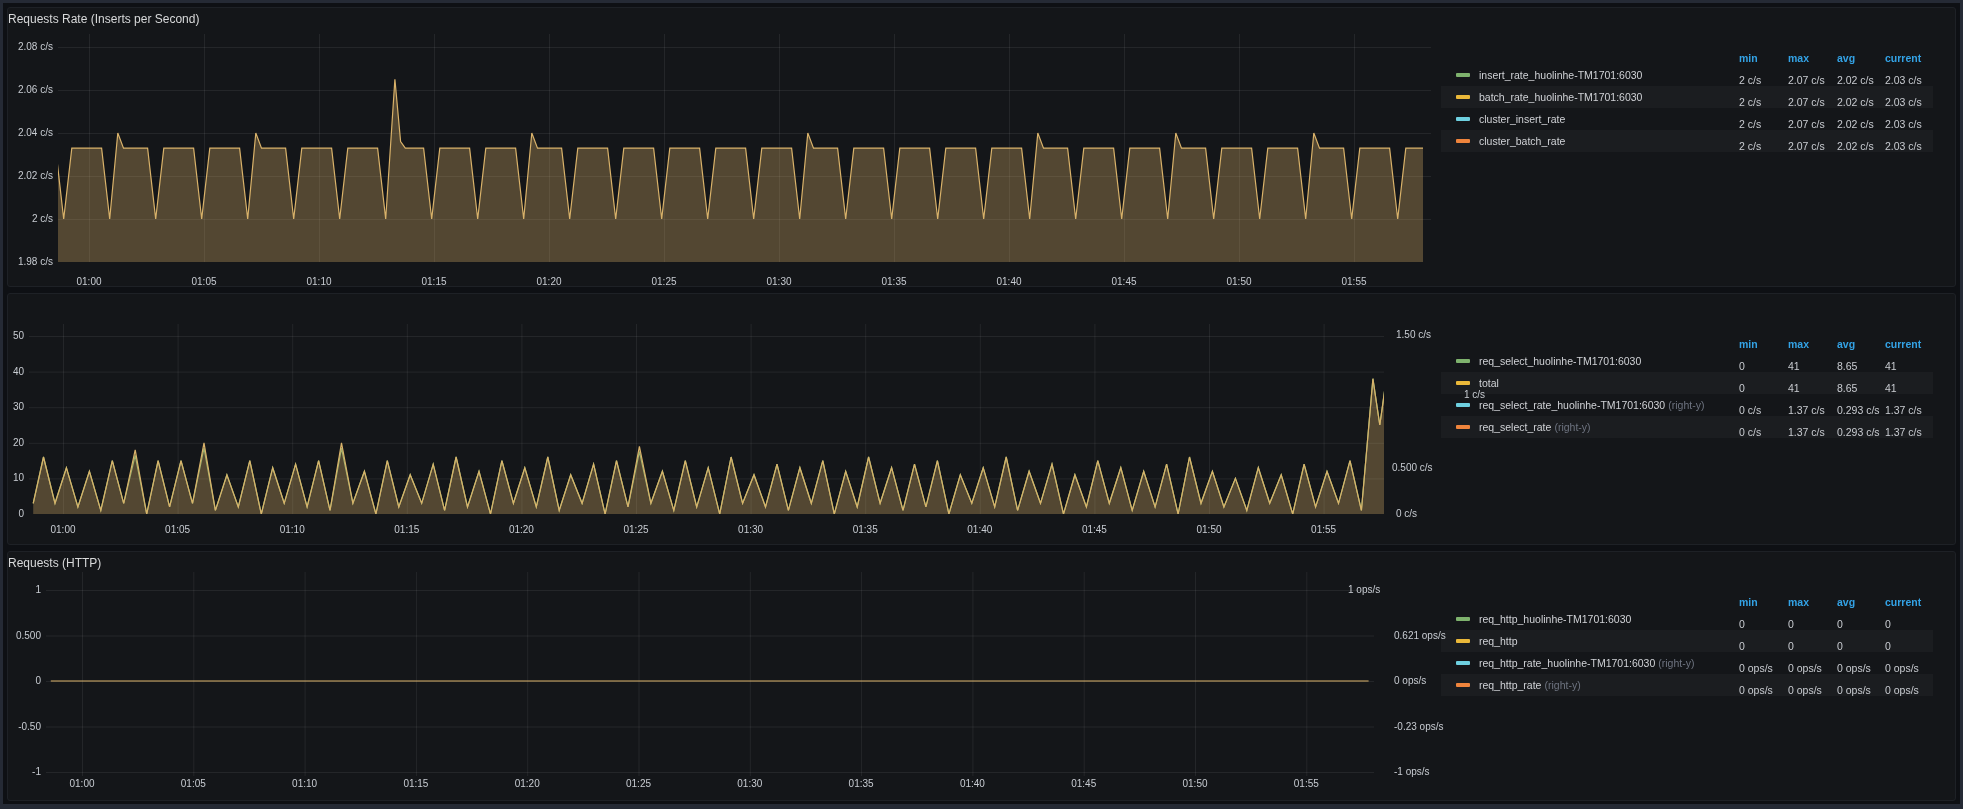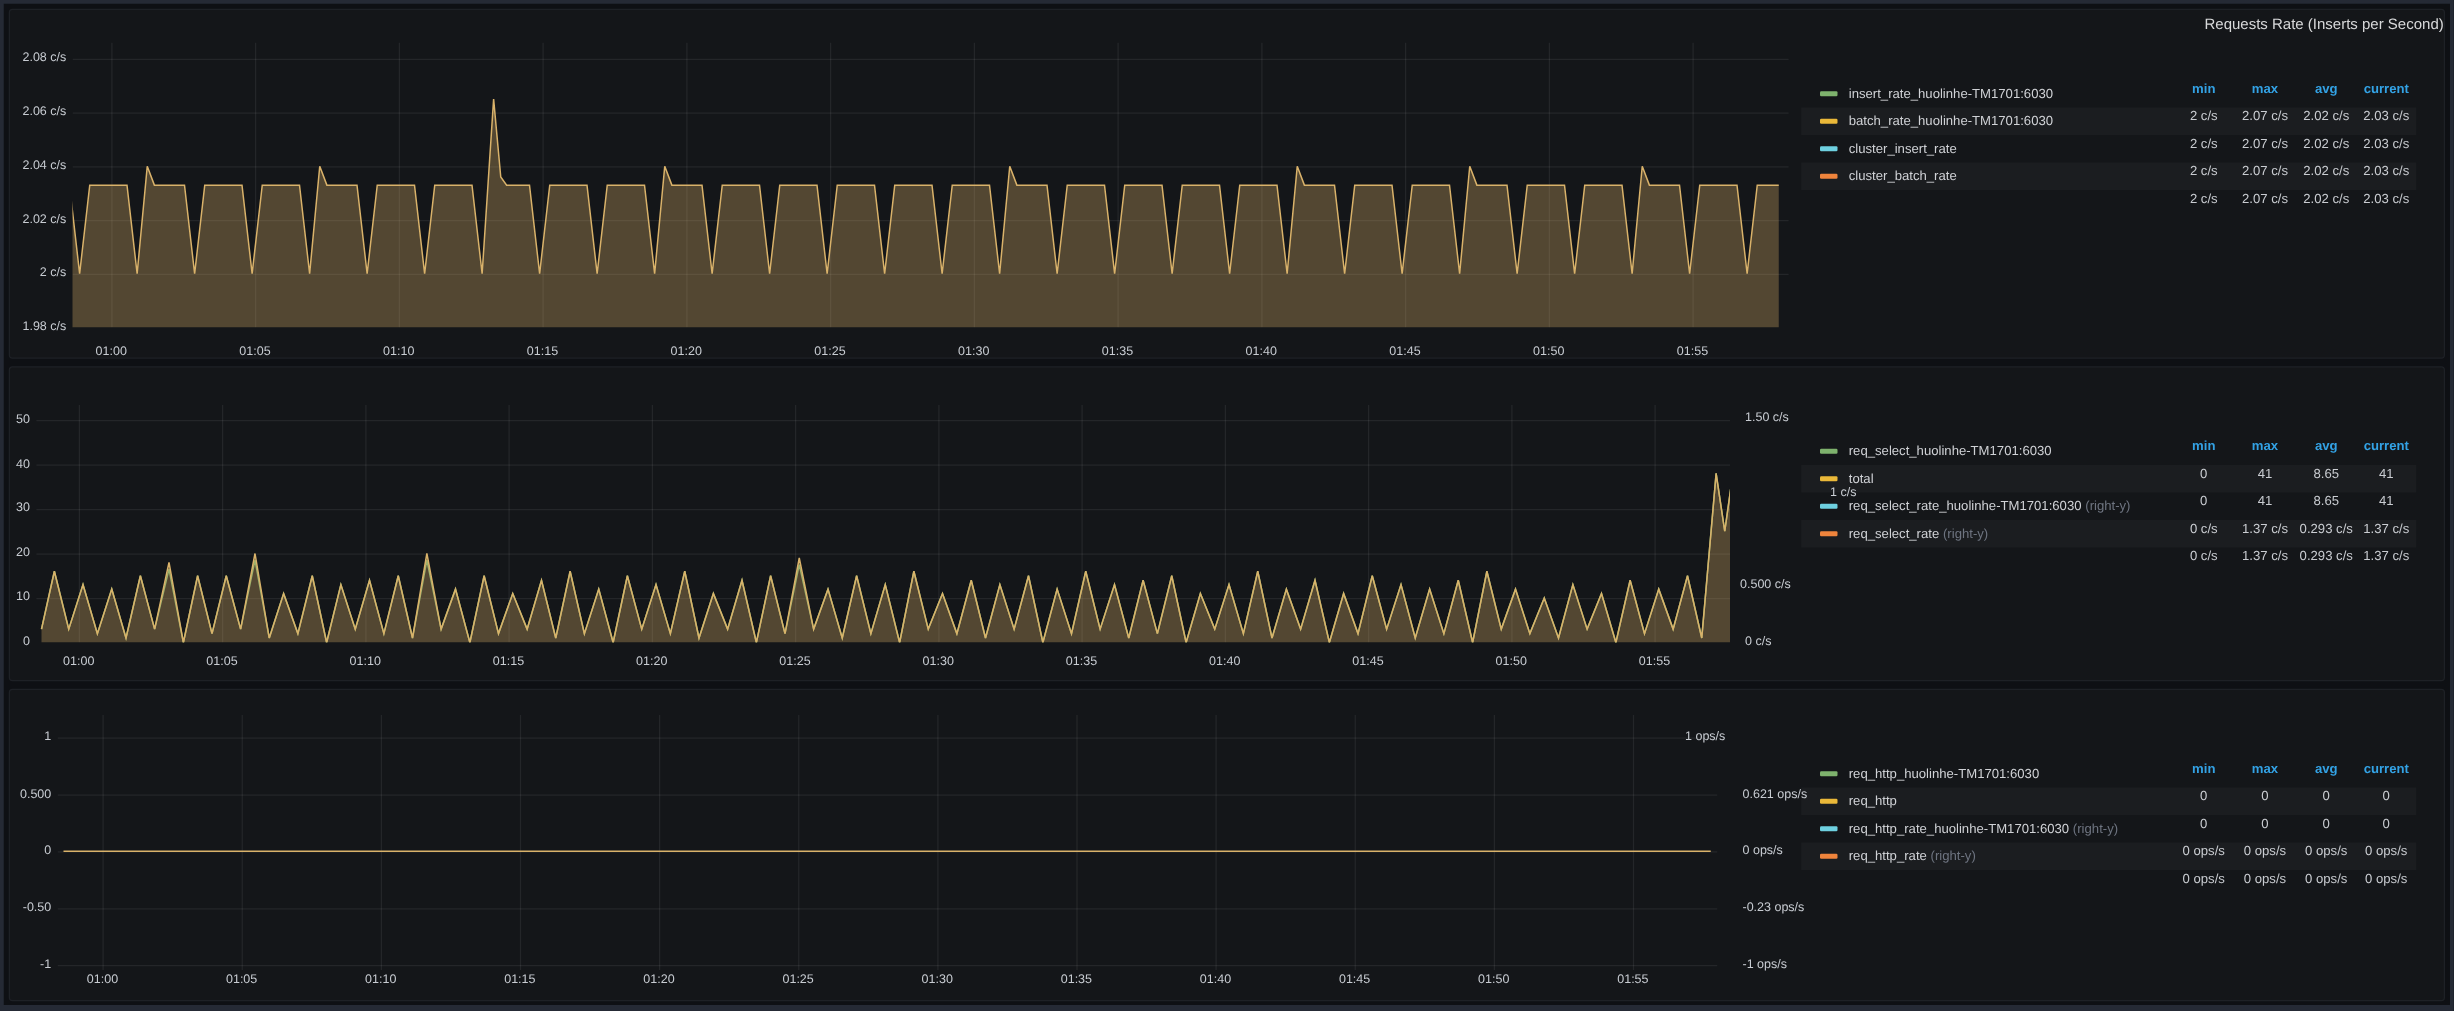--- a/index.html
+++ b/index.html
@@ -8,32 +8,32 @@
     background:#252a35;
     font-family:"Liberation Sans","DejaVu Sans",sans-serif;
     -webkit-font-smoothing:antialiased;
   }
   #dash{position:absolute;left:3px;top:3px;width:1957px;height:801px;background:#0e1014;}
   .panel{
     position:absolute;left:4px;width:1949px;box-sizing:border-box;
     background:#141619;border:1px solid #1e2126;border-radius:3px;
   }
   .ptitle{
-    position:absolute;top:4px;left:0;right:0;text-align:right;
+    position:absolute;top:4px;left:0;right:0;text-align:left;
     font-size:12px;font-weight:500;color:#d8d9da;cursor:pointer;white-space:nowrap;
   }
   svg.plot{position:absolute;overflow:hidden;}
   .tick{position:absolute;font-size:10px;color:#c8ccd2;line-height:12px;white-space:nowrap;}
   .ytick{width:70px;text-align:right;}
   .rtick{text-align:left;}
   .xtick{transform:translateX(-50%);}
   .legend{position:absolute;width:492px;font-size:10.5px;}
   .lrow{position:relative;height:22px;line-height:22px;}
   .lrow.stripe{background:rgba(255,255,255,0.03);}
-  .lcell{position:absolute;top:18px;width:48px;text-align:center;color:#c9ccd1;}
+  .lcell{position:absolute;top:5px;width:48px;text-align:left;color:#c9ccd1;}
   .c0{right:146px}.c1{right:97px}.c2{right:48px}.c3{right:0}
   .lhead .lcell{color:#33a2e5;font-weight:700;cursor:pointer;}
   .swatch{position:absolute;left:15px;top:9px;width:14px;height:4px;border-radius:1px;cursor:pointer;}
   .llabel{position:absolute;left:38px;color:#d0d2d6;cursor:pointer;white-space:nowrap;}
   .dim{color:#6e7480;margin-left:3px;text-align:right;}
 </style>
 </head>
 <body>
 
 <div id="dash">
@@ -201,20 +201,21 @@
           <span class="swatch" style="background: rgb(239, 132, 60);"></span>
           <span class="llabel"><span>req_select_rate</span><span class="dim">(right-y)</span></span>
           <span class="lcell c0">0 c/s</span>
           <span class="lcell c1">1.37 c/s</span>
           <span class="lcell c2">0.293 c/s</span>
           <span class="lcell c3">1.37 c/s</span>
         </div>
       </div>
     </div>
   <div class="panel" id="p2" style="top: 548px; height: 250px;">
+    <div class="ptitle">Requests (HTTP)</div>
   <svg class="plot" width="1328" height="204" style="left: 38px; top: 20px;">
         <line x1="0" y1="200.5" x2="1328" y2="200.5" stroke="rgba(255,255,255,0.07)" stroke-width="1"></line>
         <line x1="0" y1="155" x2="1328" y2="155" stroke="rgba(255,255,255,0.07)" stroke-width="1"></line>
         <line x1="0" y1="109.5" x2="1328" y2="109.5" stroke="rgba(255,255,255,0.07)" stroke-width="1"></line>
         <line x1="0" y1="64" x2="1328" y2="64" stroke="rgba(255,255,255,0.07)" stroke-width="1"></line>
         <line x1="0" y1="18.5" x2="1328" y2="18.5" stroke="rgba(255,255,255,0.07)" stroke-width="1"></line>
         <line x1="36.5" y1="0" x2="36.5" y2="204" stroke="rgba(255,255,255,0.07)" stroke-width="1"></line>
         <line x1="147.8" y1="0" x2="147.8" y2="204" stroke="rgba(255,255,255,0.07)" stroke-width="1"></line>
         <line x1="259.1" y1="0" x2="259.1" y2="204" stroke="rgba(255,255,255,0.07)" stroke-width="1"></line>
         <line x1="370.40000000000003" y1="0" x2="370.40000000000003" y2="204" stroke="rgba(255,255,255,0.07)" stroke-width="1"></line>

